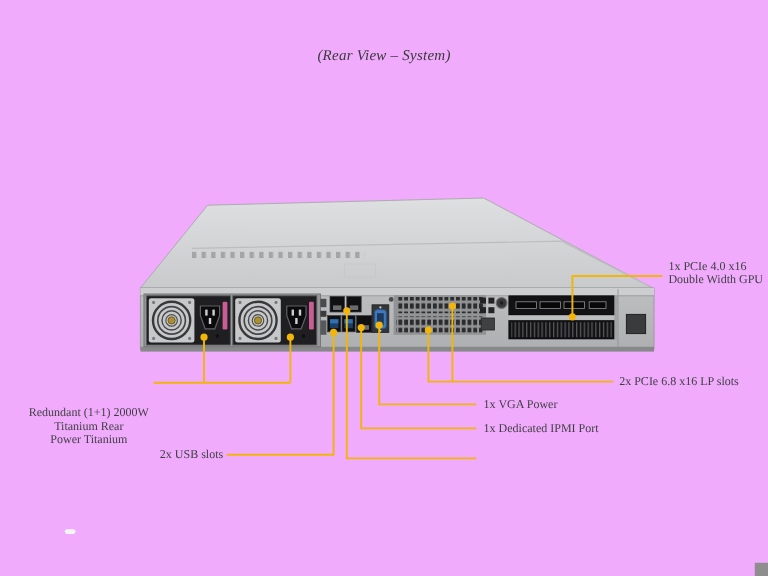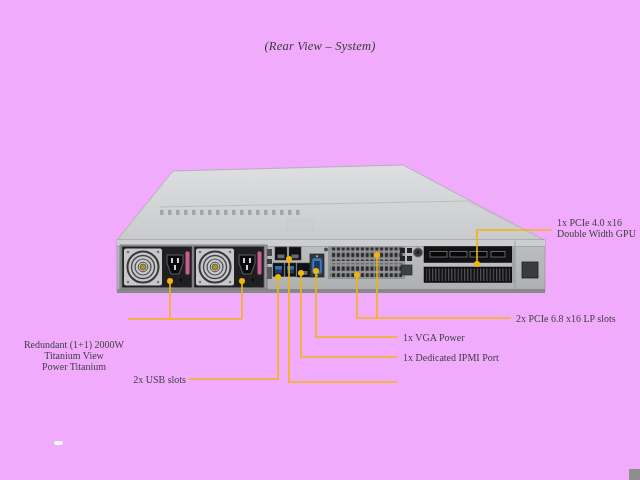--- a/index.html
+++ b/index.html
@@ -219,21 +219,21 @@
     </g>
   </svg>
 
   <div class="lbl" style="left:557px;top:217px;">
     <div>1x PCIe 4.0 x16</div>
     <div>Double Width GPU</div>
   </div>
 
   <div class="lbl center" style="left:20px;top:303px;width:108px;">
     <div>Redundant (1+1) 2000W</div>
-    <div>Titanium View</div>
+    <div>Titanium Rear</div>
     <div>Power Titanium</div>
   </div>
 
   <div class="lbl" style="left:516px;top:313px;">2x PCIe 6.8 x16 LP slots</div>
 
   <div class="lbl" style="left:403px;top:332px;">1x VGA Power</div>
 
   <div class="lbl" style="left:403px;top:352px;">1x Dedicated IPMI Port</div>
 
 

